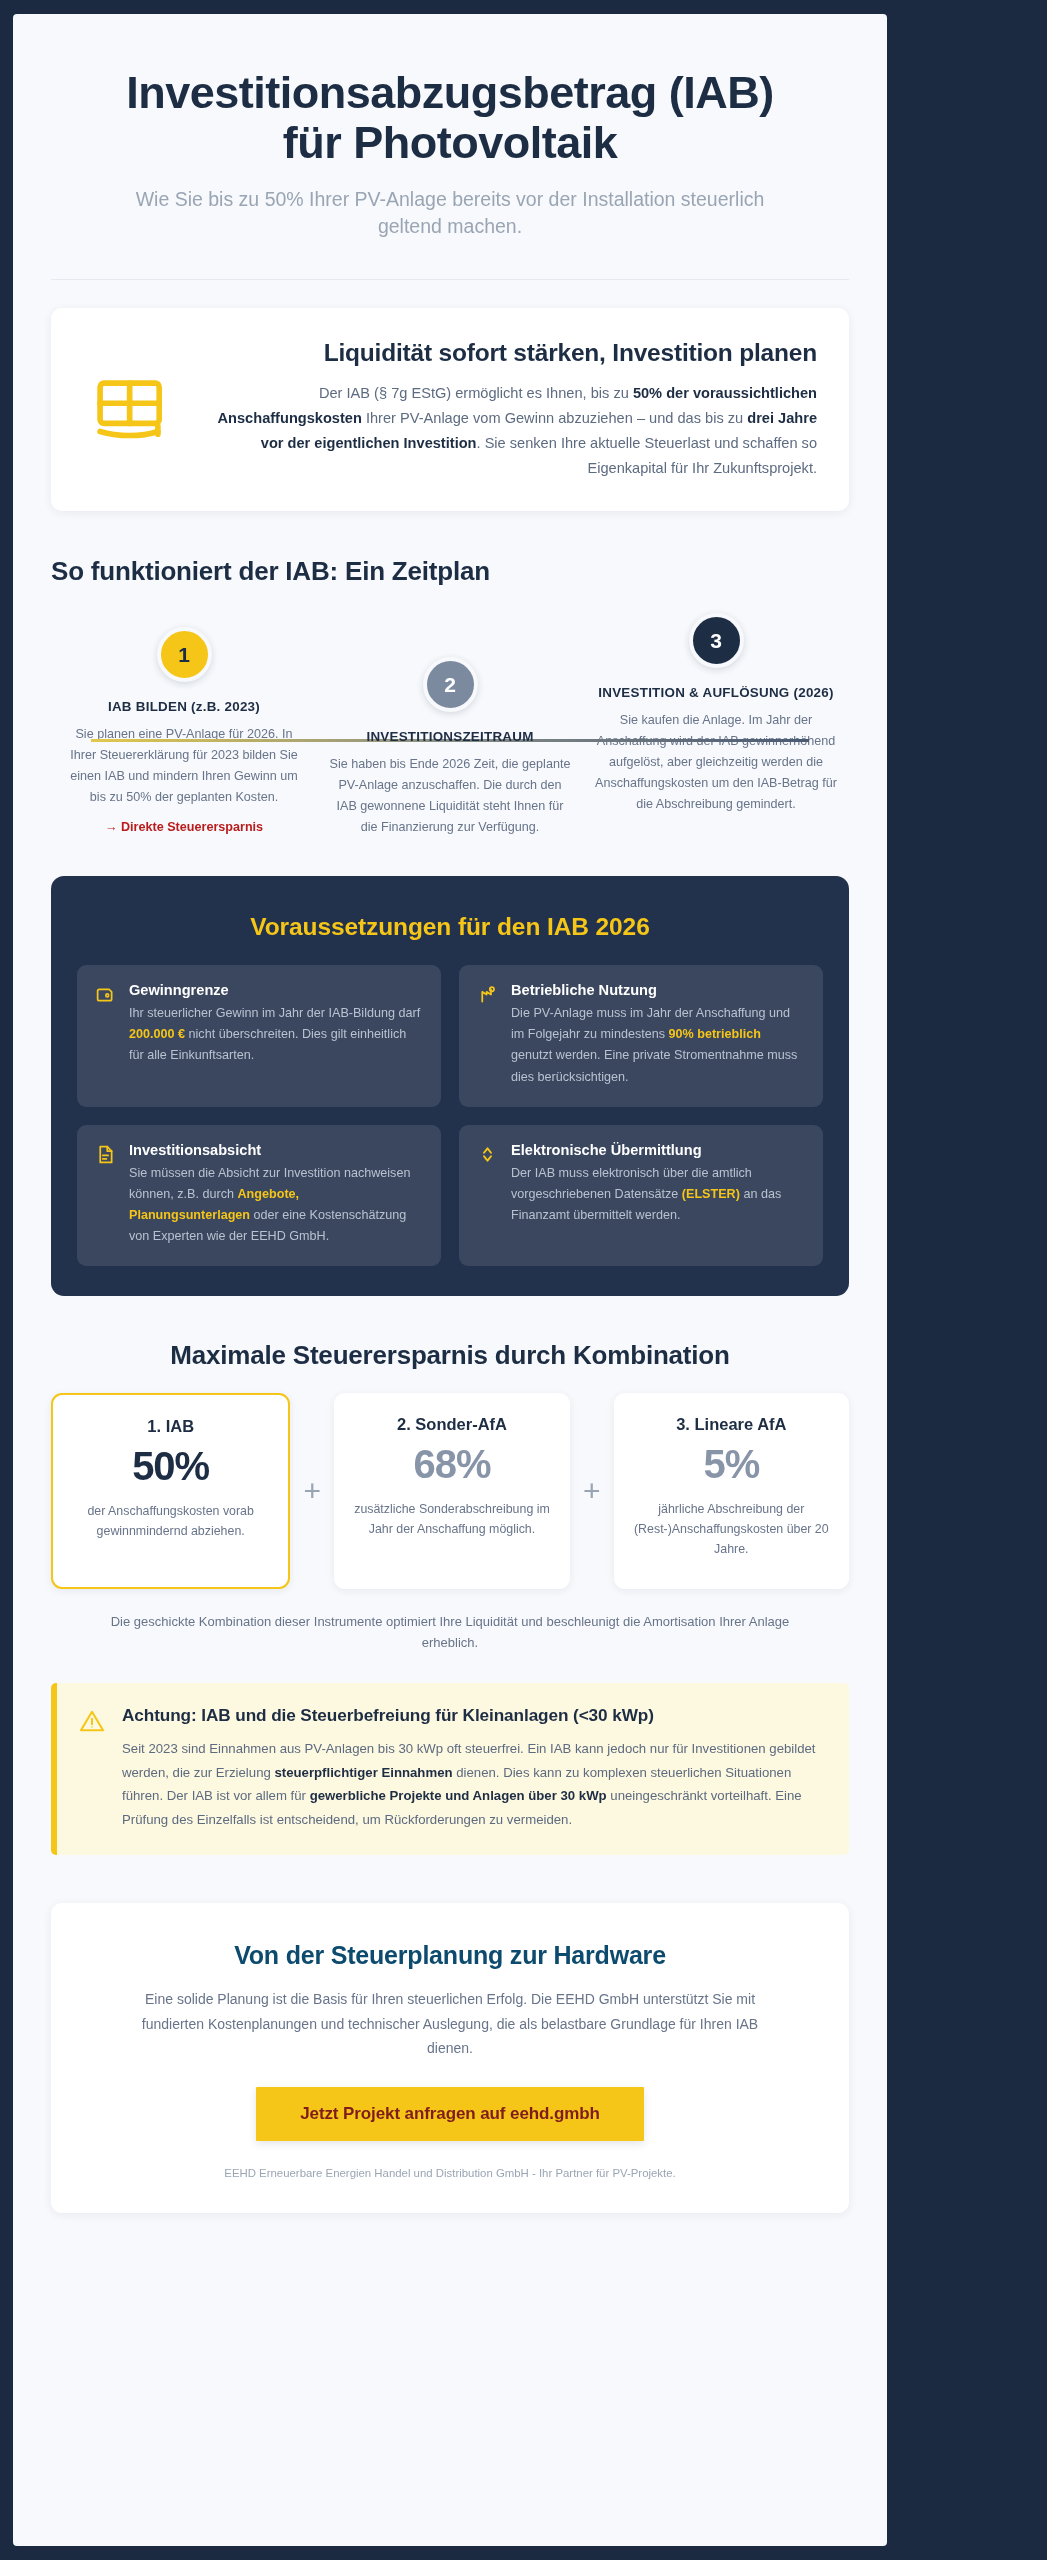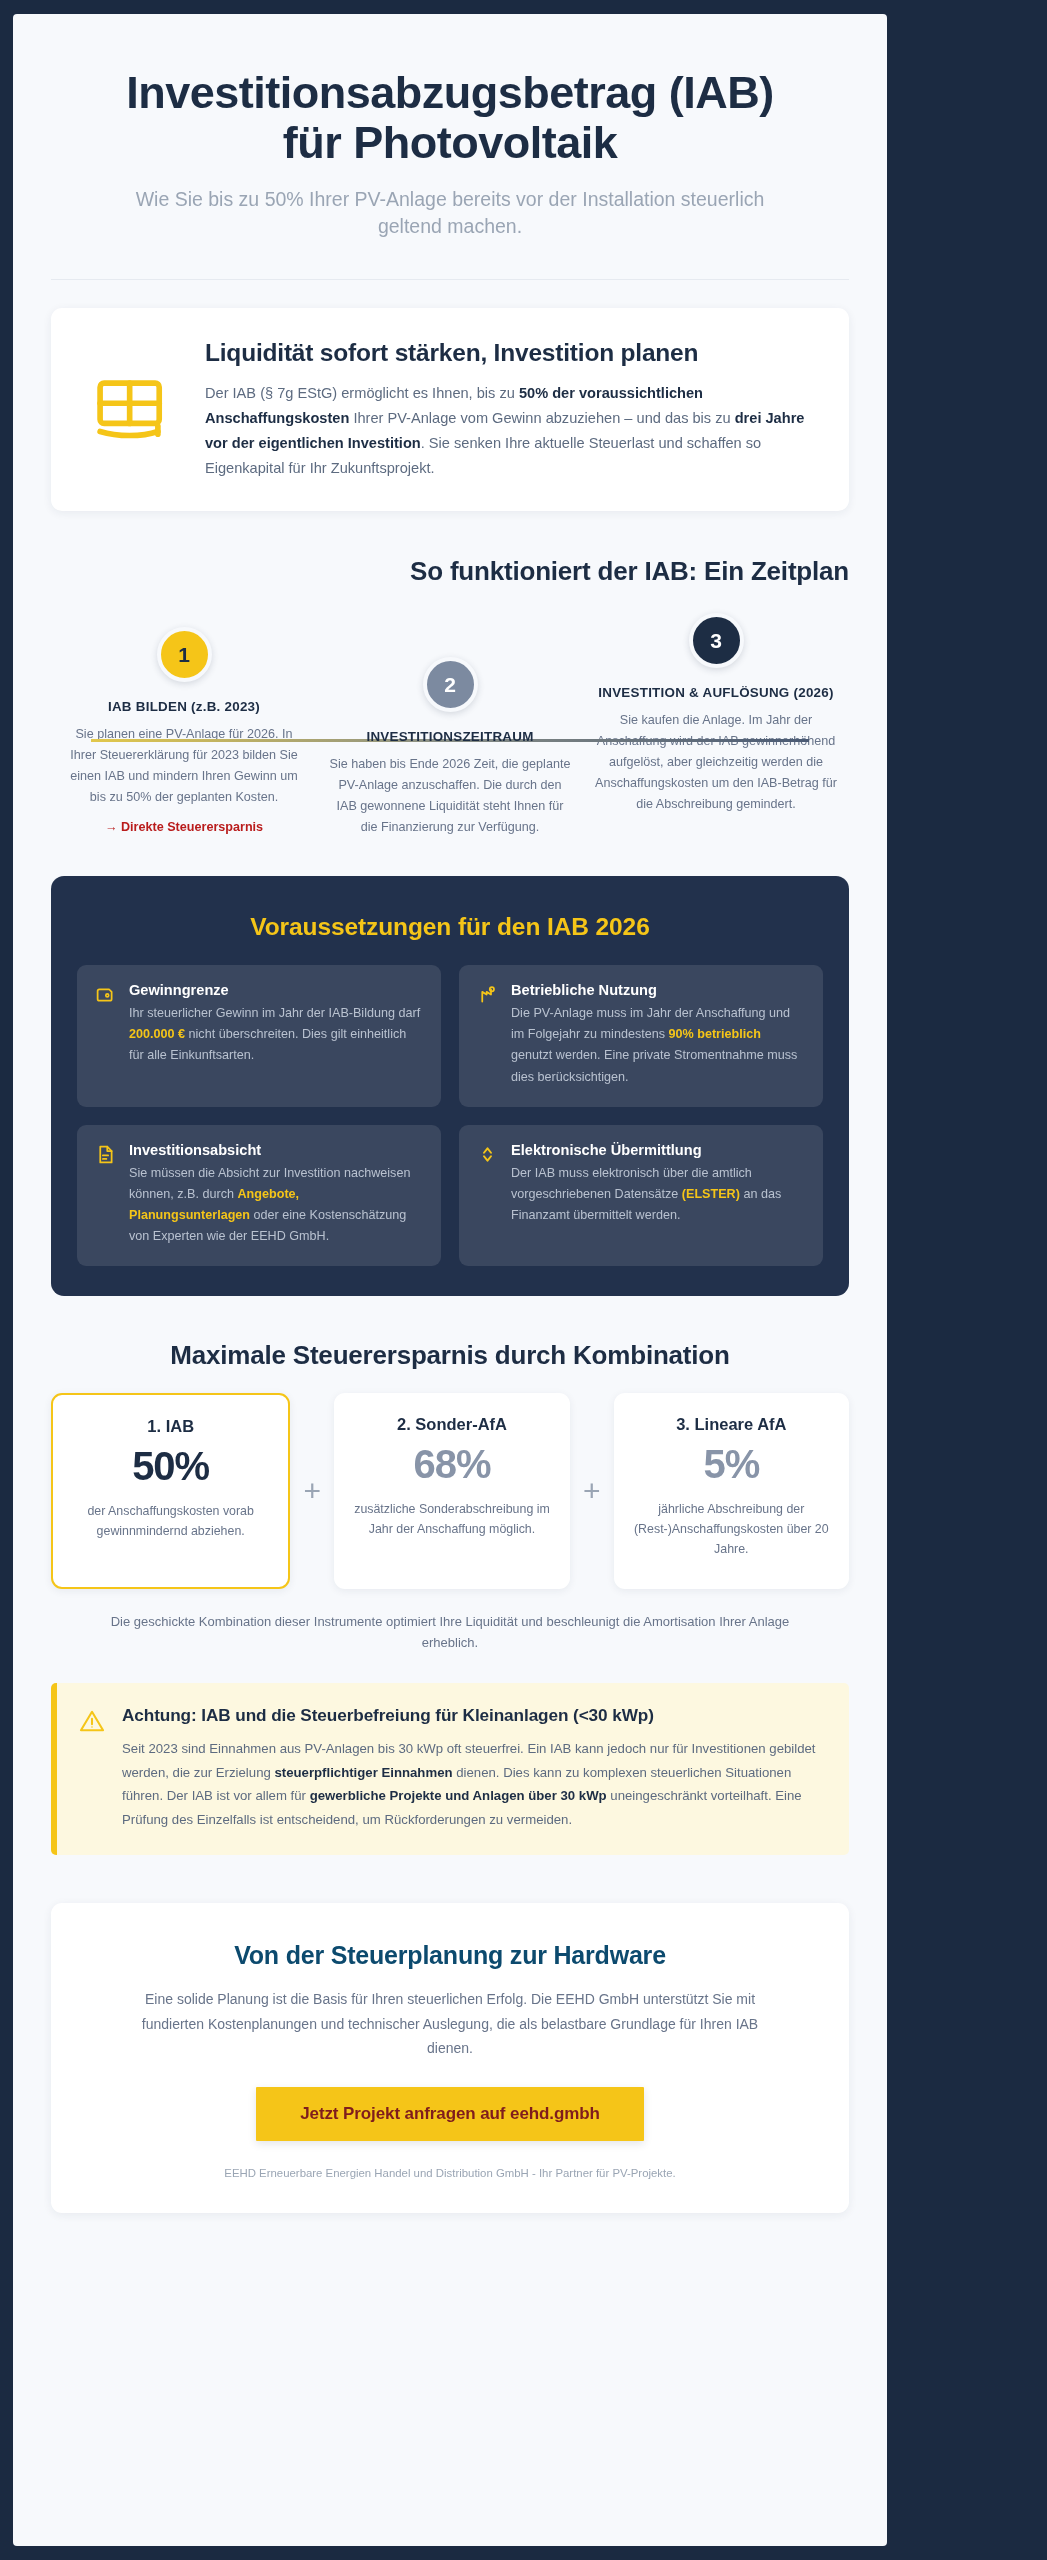--- a/index.html
+++ b/index.html
@@ -52,20 +52,21 @@
 
   
   .intro-card {
     background: #ffffff;
     border-radius: 11px;
     box-shadow: 0 2px 10px rgba(29,45,68,0.07);
     padding: 28px 32px 30px 32px;
     display: flex;
     gap: 26px;
     align-items: flex-start;
+    text-align: right;
   }
   .intro-icon {
     flex: 0 0 auto;
     width: 96px;
     height: 96px;
     display: flex;
     align-items: center;
     justify-content: center;
     margin-top: 26px;
   }
@@ -80,21 +81,21 @@
   }
   .intro-text {
     font-size: 14.6px;
     line-height: 1.72;
     color: #5d6b80;
   }
   .intro-text b { color: #1d2d44; font-weight: 700; }
 
   
   .sec-title {
-    text-align: right;
+    text-align: left;
     font-size: 26px;
     font-weight: 700;
     color: #1d2d44;
     letter-spacing: -0.2px;
     margin: 45px 0 0 0;
   }
 
   .timeline {
     margin-top: 26px;
     display: flex;

